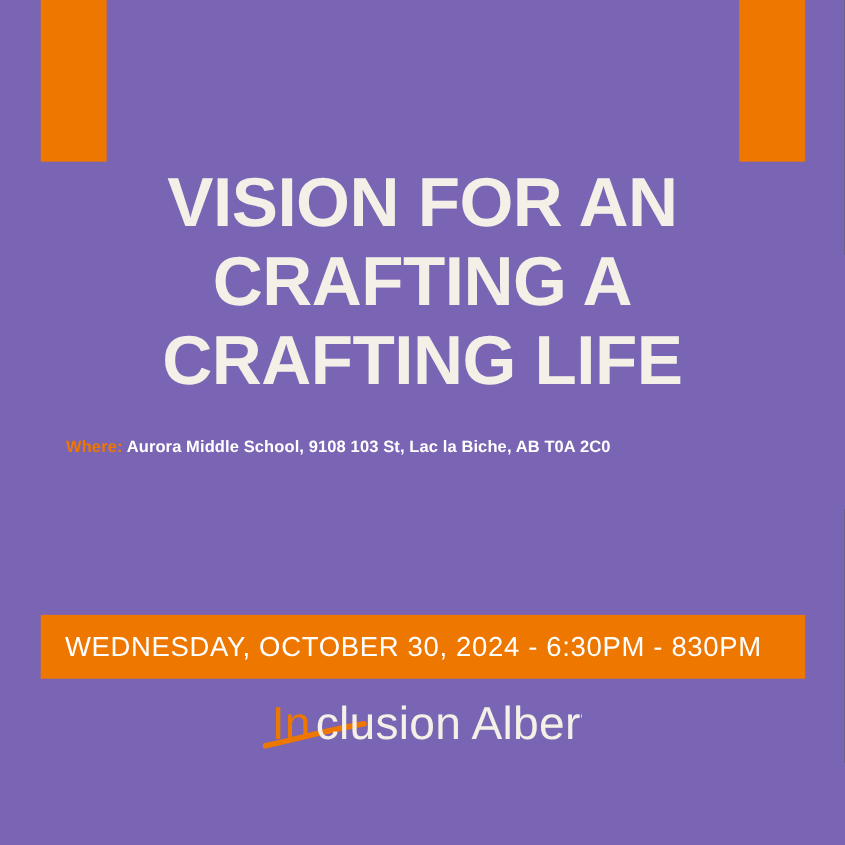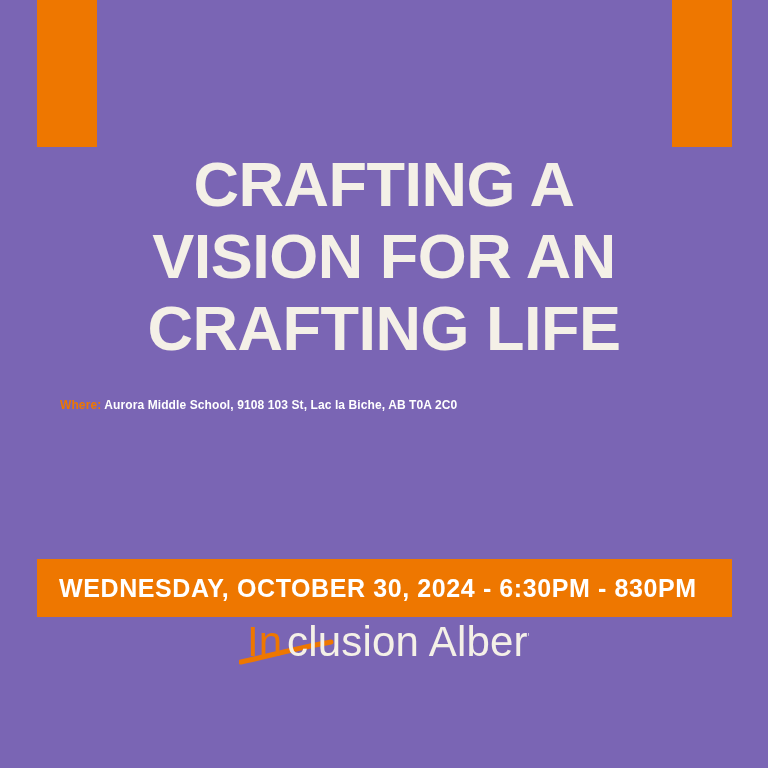--- a/index.html
+++ b/index.html
@@ -39,21 +39,21 @@
     line-height: 72px;
     letter-spacing: -0.5px;
   }
   .headline .hl-line { display: block; white-space: nowrap; }
 
   
   .detail {
     position: absolute;
     left: 60px;
     color: #ffffff;
-    font-size: 12px;
+    font-size: 15px;
     font-weight: 700;
     letter-spacing: 0.1px;
     white-space: nowrap;
   }
   .detail-where      { top: 398px; }
   .detail-presenters { top: 454px; }
   .detail .lbl { color: #ee7700; }
   .detail .val { color: #ffffff; }
 
   
@@ -63,31 +63,31 @@
     top: 559px;
     width: 695px;
     height: 58px;
     background: #ee7700;
     display: flex;
     align-items: center;
   }
   .date-banner .date-text {
     color: #ffffff;
     font-size: 25px;
-    font-weight: 700;
+    font-weight: 400;
     letter-spacing: 0.6px;
     padding-left: 22px;
     white-space: nowrap;
   }
 
   
   .logo {
     position: absolute;
     left: 0;
-    top: 616px;
+    top: 632px;
     width: 768px;
     display: flex;
     justify-content: center;
     align-items: center;
   }
   .logo svg { display: block; }
   .logo-word {
     font-family: "Liberation Sans", sans-serif;
     font-size: 42px;
     font-weight: 300;
@@ -98,22 +98,22 @@
 </style>
 </head>
 <body>
 
 <div id="poster">
 
   <div class="bar bar-left"></div>
   <div class="bar bar-right"></div>
 
   <div class="headline">
+    <span class="hl-line">VISION FOR AN</span>
     <span class="hl-line">CRAFTING A</span>
-    <span class="hl-line">VISION FOR AN</span>
     <span class="hl-line">CRAFTING LIFE</span>
   </div>
 
   <div class="detail detail-where">
     <span class="lbl">Where:</span><span class="val"> Aurora Middle School, 9108 103 St, Lac la Biche, AB T0A 2C0</span>
   </div>
 
 
   <div class="date-banner">
     <span class="date-text">WEDNESDAY, OCTOBER 30, 2024  -  6:30PM - 830PM</span>

